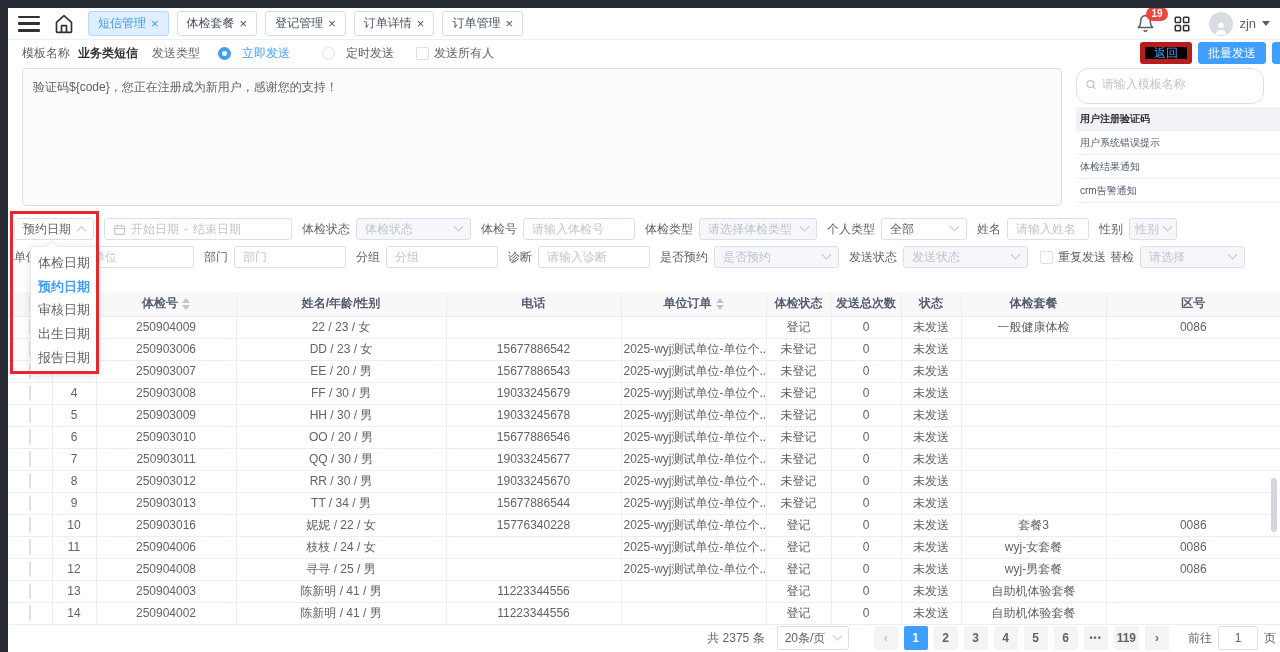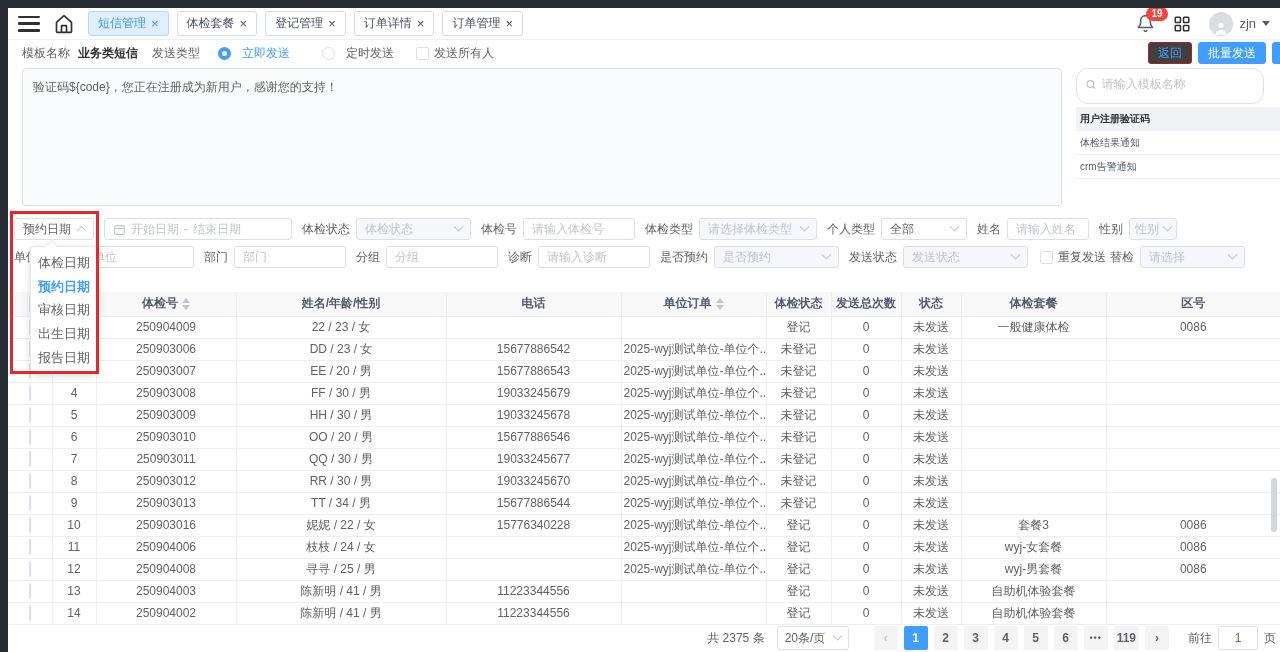--- a/index.html
+++ b/index.html
@@ -29,21 +29,21 @@
   .toolbar .lbl { margin-right:8px; }
   .toolbar .val { color:#303133; font-weight:bold; margin-right:14px; }
   .radio-item { display:flex; align-items:center; gap:11px; margin:0 22px 0 10px; cursor:pointer; }
   .radio { width:13px; height:13px; border-radius:50%; border:1px solid #dcdfe6; background:#fff; flex:none; }
   .radio.on { border:4px solid #409eff; }
   .radio-item.on .radio-lbl { color:#409eff; }
   .cbx { width:13px; height:13px; border:1px solid #dcdfe6; border-radius:2px; background:#fff; flex:none; }
   .cbx-item { display:flex; align-items:center; gap:5px; cursor:pointer; }
   .btn-group { position:absolute; right:-36px; top:2px; display:flex; gap:6px; }
   .btn { height:22px; padding:0 9px; font-size:12px; border-radius:3px; cursor:pointer; display:flex; align-items:center; white-space:nowrap; }
-  .btn.plain { background:#404040; border:1px solid #b91c1c; color:#409eff; }
+  .btn.plain { background:#000000; border:5px solid #b91c1c; color:#409eff; }
   .btn.primary { background:#409eff; border:1px solid #409eff; color:#fff; }
 
   
   .content { flex:none; height:148px; display:flex; padding:2px 0 8px 14px; }
   .tpl-box { flex:1; height:138px; border:1px solid #dcdfe6; border-radius:4px; background:#fafbfc; color:#606266; font-size:12px; padding:9px 10px; resize:none; outline:none; line-height:1.5; }
   .side-panel { width:204px; flex:none; margin-left:14px; overflow:hidden; }
   .search-box { width:188px; height:36px; border:1px solid #dcdfe6; border-radius:12px; display:flex; align-items:flex-end; padding:12px 8px; gap:5px; margin-bottom:3px; }
   .search-box input { border:none; outline:none; font-size:12px; color:#606266; width:100%; background:transparent; }
   .search-box input::placeholder { color:#c0c4cc; }
   .tpl-list { list-style:none; }
@@ -198,20 +198,21 @@
     <div class="side-panel">
       <div class="search-box">
         <svg width="13" height="13" viewBox="0 0 24 24" fill="none" stroke="#c0c4cc" stroke-width="2.4">
             <circle cx="11" cy="11" r="7"></circle>
             <path d="M21 21l-5-5"></path>
           </svg>
         <input type="text" placeholder="请输入模板名称" style="">
       </div>
       <ul class="tpl-list" id="tpl-list">
           <li class="active">用户注册验证码</li>
+          <li>用户系统错误提示</li>
           <li>体检结果通知</li>
           <li>crm告警通知</li>
         </ul>
     </div>
   </div>
 
   <div class="filters">
     <div class="frow">
       <div class="ctl sel" style="width:80px">
         <span class="val">预约日期</span>

